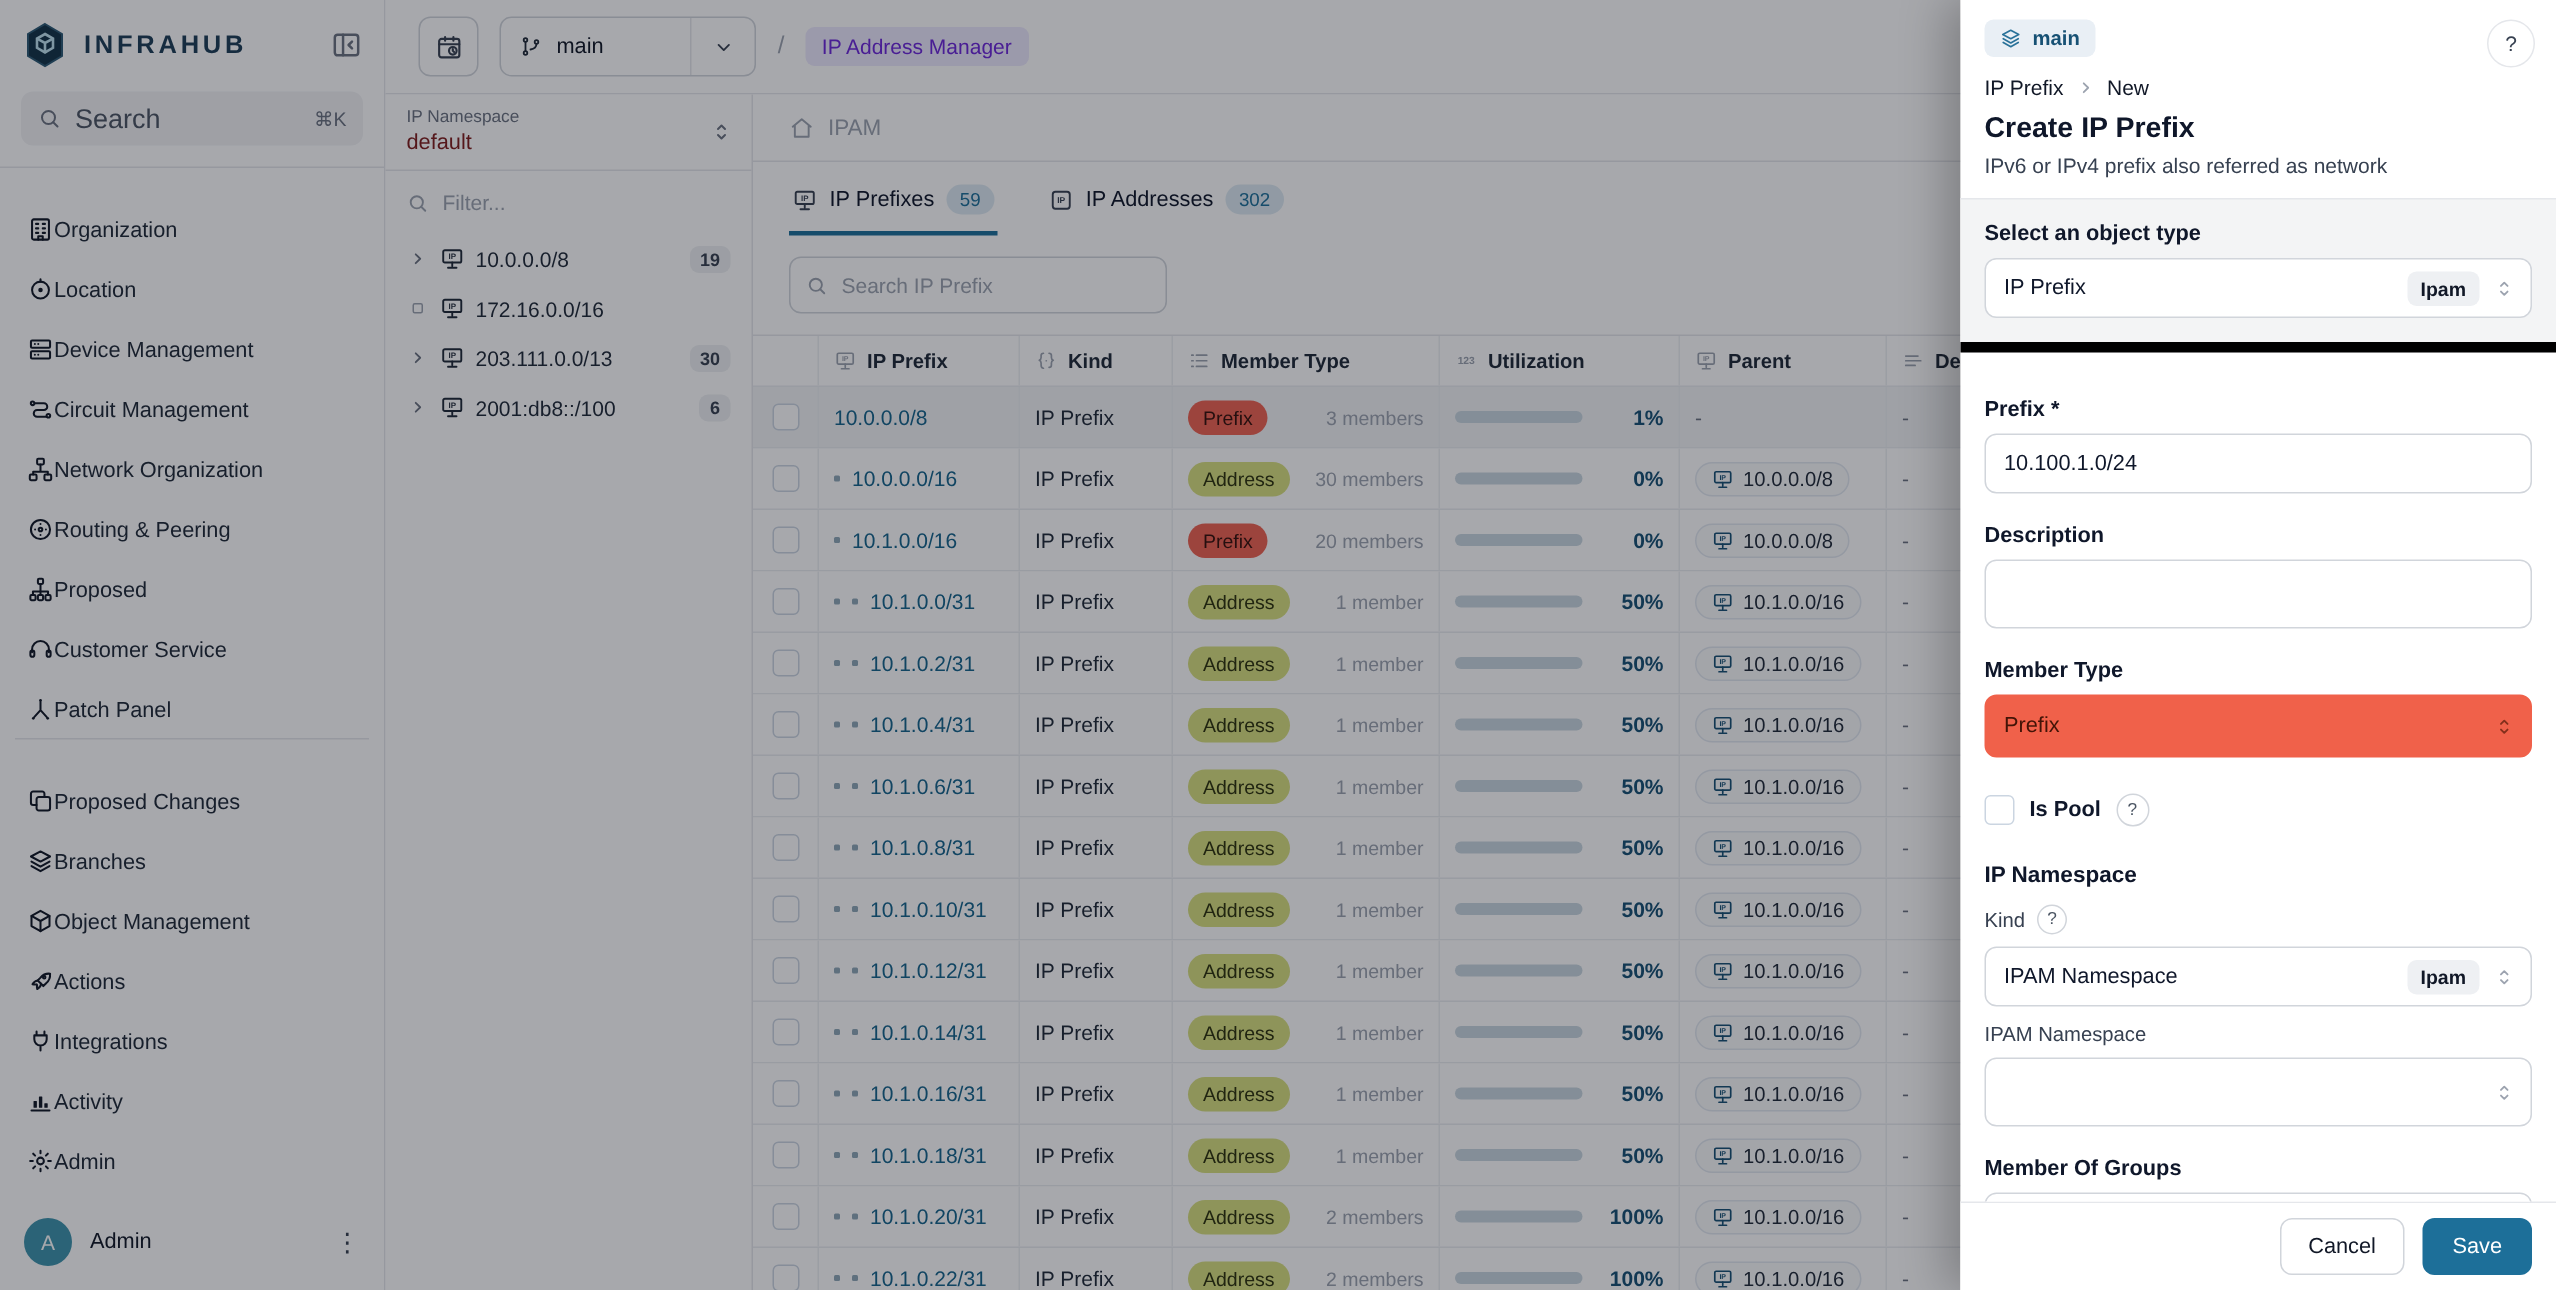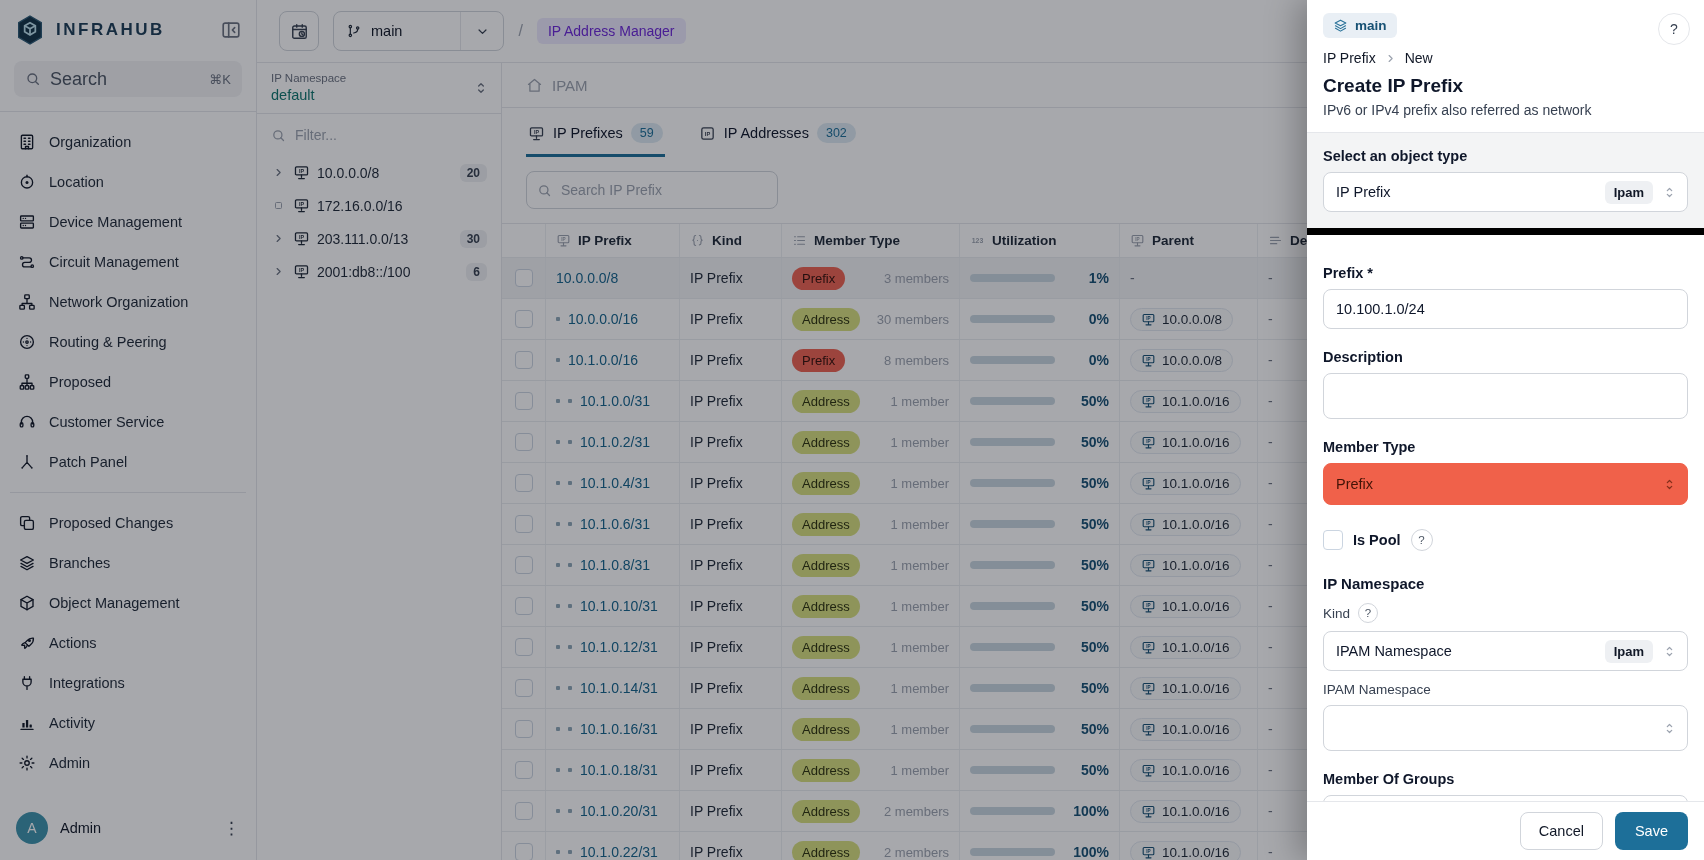--- a/index.html
+++ b/index.html
@@ -11,21 +11,21 @@
   .logo-row{display:flex;align-items:center;gap:10px;padding:13px 14px 8px}
   .logo-hex{width:32px;height:34px}
   .logo-text{font-weight:bold;font-size:17px;letter-spacing:2.5px;color:#1d3e57}
   .collapse-btn{margin-left:auto;color:#6b7280;width:22px;height:22px;cursor:pointer}
   .search-box{margin:6px 14px 14px;height:36px;background:#f2f3f5;border-radius:8px;display:flex;align-items:center;gap:9px;padding:0 11px;color:#6b7280;cursor:text}
   .search-box .ic{width:16px;height:16px}
   .search-ph{font-size:18px;color:#4b5563}
   .search-kbd{margin-left:auto;color:#6b7280;font-size:13px}
   .side-sep{height:1px;background:#e5e7eb}
   .side-nav{flex:1;padding:10px 8px 0;overflow:hidden}
-  .side-item{display:flex;align-items:center;gap:13px;height:40px;padding:0 10px;border-radius:8px;cursor:pointer}
+  .side-item{display:flex;align-items:flex-end;height:40px;padding:0 10px;border-radius:8px;cursor:pointer}
   .side-item .ic{width:18px;height:18px;color:#111827;flex:none}
   .side-label{font-size:14.5px;color:#1f2937;white-space:nowrap}
   .nav-divider{height:1px;background:#e5e7eb;margin:10px 2px}
   .user-row{display:flex;align-items:center;gap:12px;padding:12px 16px 16px}
   .avatar{width:32px;height:32px;border-radius:50%;background:#3d93ac;color:#fff;display:flex;align-items:center;justify-content:center;font-size:14px}
   .user-name{font-size:14.5px;color:#111827}
   .kebab{margin-left:auto;color:#374151;font-size:17px;cursor:pointer;line-height:1}
 
   
   .workspace{flex:1;display:flex;flex-direction:column;min-width:0}
@@ -38,21 +38,21 @@
   .branch-caret{width:42px;border-left:1px solid #e5e7eb;display:flex;align-items:center;justify-content:center;color:#374151}
   .branch-caret .ic{width:15px;height:15px}
   .crumb-sep{color:#9ca3af;font-size:16px}
   .crumb-pill{background:#ede9fe;color:#6d28d9;font-size:14px;padding:5px 11px;border-radius:6px;cursor:pointer}
 
   .content{flex:1;display:flex;min-height:0}
   
   .tree-panel{width:244px;min-width:244px;border-right:1px solid #e5e7eb;display:flex;flex-direction:column;background:#fff}
   .ns-block{padding:9px 14px 10px;border-bottom:1px solid #e5e7eb;position:relative;cursor:pointer}
   .ns-label{font-size:11.5px;color:#6b7280}
-  .ns-value{font-size:14.5px;color:#0f766e;margin-top:3px}
+  .ns-value{font-size:14.5px;color:#7f1d1d;margin-top:3px}
   .ns-caret{position:absolute;right:12px;top:50%;transform:translateY(-50%);color:#6b7280;width:16px;height:16px}
   .filter-row{display:flex;align-items:center;gap:9px;padding:13px 14px 9px;color:#9ca3af;cursor:text}
   .filter-row .ic{width:15px;height:15px}
   .filter-ph{font-size:14px;color:#9ca3af}
   .tree-list{flex:1;padding:4px 8px}
   .tree-item{display:flex;align-items:center;gap:7px;height:33px;padding:0 6px;border-radius:6px;cursor:pointer}
   .tw{width:15px;min-width:15px;color:#6b7280;display:flex;align-items:center;justify-content:center}
   .tw .ic{width:13px;height:13px}
   .leaf-dot{width:5px;height:5px;border:1.4px solid #9ca3af;border-radius:1.5px}
   .tree-item .ipic{width:17px;height:17px;color:#1f2937;flex:none}
@@ -349,21 +349,21 @@
                 <svg class="ic" viewBox="0 0 24 24" fill="none" stroke="currentColor" stroke-width="2.2" stroke-linecap="round" stroke-linejoin="round">
                   <path d="M9.5 6.5L15 12l-5.5 5.5"></path>
                 </svg>
               </span>
               <svg class="ipic" viewBox="0 0 24 24" fill="none" stroke="currentColor" stroke-width="1.8" stroke-linecap="round">
                 <rect x="3.5" y="4" width="17" height="11.5" rx="1.5"></rect>
                 <path d="M12 15.5v3.3M8 20.5h8"></path>
                 <text x="12" y="12.4" text-anchor="middle" font-size="7.5" font-weight="bold" fill="currentColor" stroke="none" font-family="Liberation Sans, sans-serif">IP</text>
               </svg>
               <span class="tree-label">10.0.0.0/8</span>
-              <span class="tree-count">20</span>
+              <span class="tree-count">19</span>
             </div>
             <div class="tree-item">
               <span class="tw">
                 <span class="leaf-dot"></span>
               </span>
               <svg class="ipic" viewBox="0 0 24 24" fill="none" stroke="currentColor" stroke-width="1.8" stroke-linecap="round">
                 <rect x="3.5" y="4" width="17" height="11.5" rx="1.5"></rect>
                 <path d="M12 15.5v3.3M8 20.5h8"></path>
                 <text x="12" y="12.4" text-anchor="middle" font-size="7.5" font-weight="bold" fill="currentColor" stroke="none" font-family="Liberation Sans, sans-serif">IP</text>
               </svg>
@@ -542,21 +542,21 @@
               </div>
               <div class="tc">
                 <span class="dot"></span>
                 <span class="plink">10.1.0.0/16</span>
               </div>
               <div class="tc">
                 <span class="kindtxt">IP Prefix</span>
               </div>
               <div class="tc">
                 <span class="badge b-prefix">Prefix</span>
-                <span class="members">8 members</span>
+                <span class="members">20 members</span>
               </div>
               <div class="tc">
                 <span class="bar"><span class="fill" style="width:0%;"></span></span>
                 <span class="pct">0%</span>
               </div>
               <div class="tc">
                 <span class="ppill">
                   <svg class="ic " viewBox="0 0 24 24" fill="none" stroke="currentColor" stroke-width="1.8" stroke-linecap="round" stroke-linejoin="round">
                     <rect x="3.5" y="4" width="17" height="11.5" rx="1.5"></rect>
                     <path d="M12 15.5v3.3M8 20.5h8"></path>

